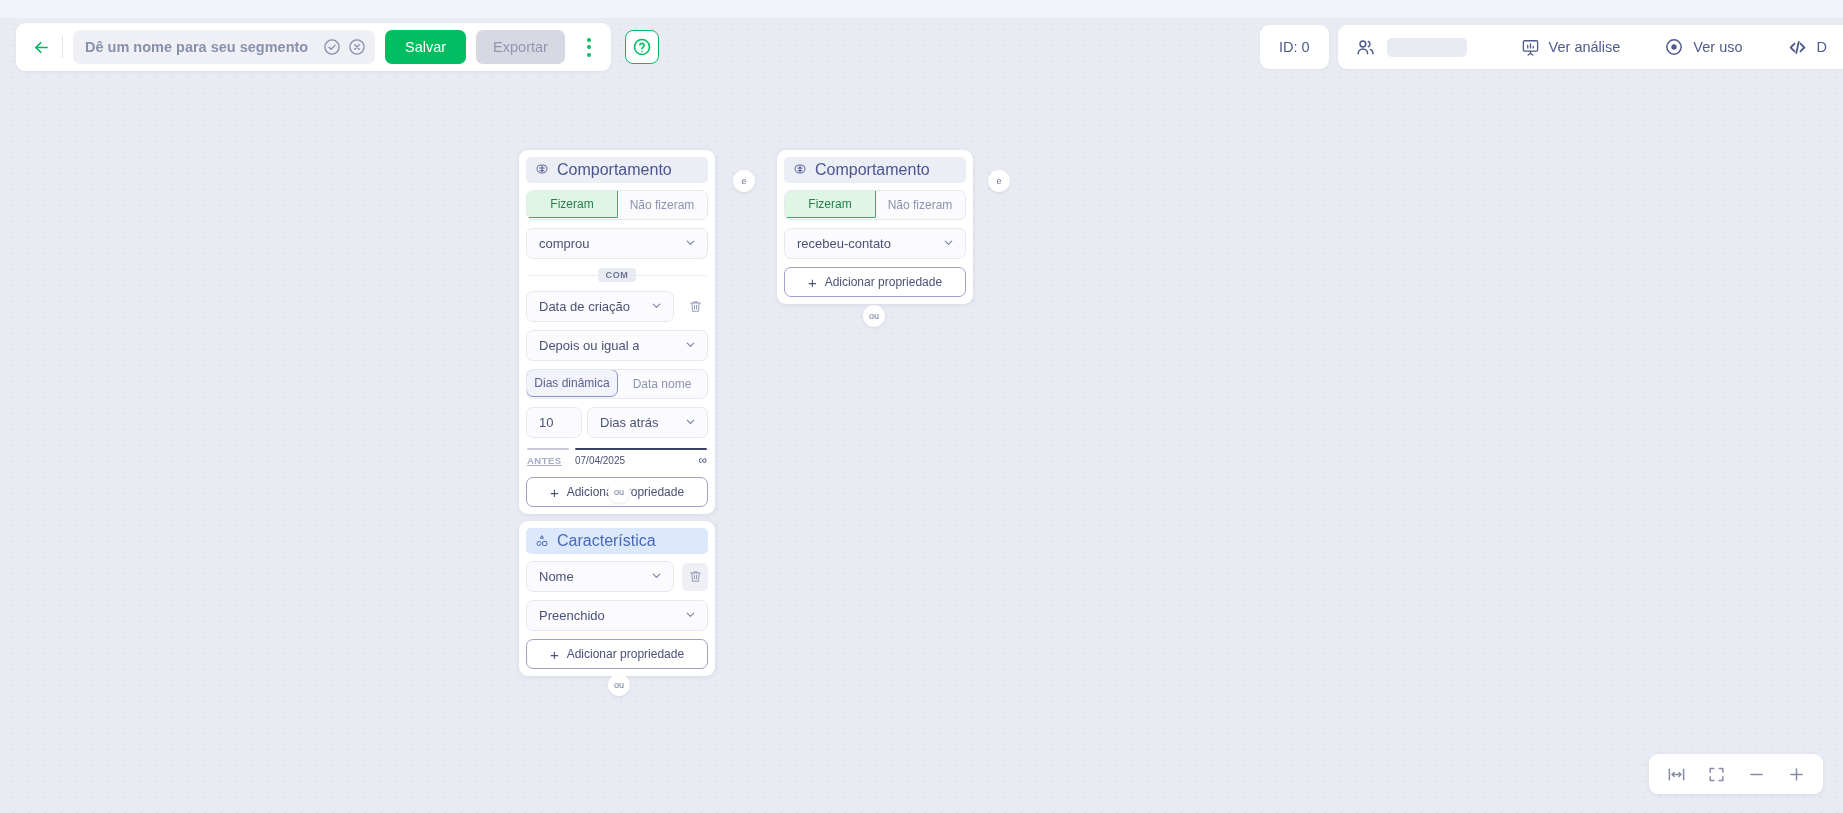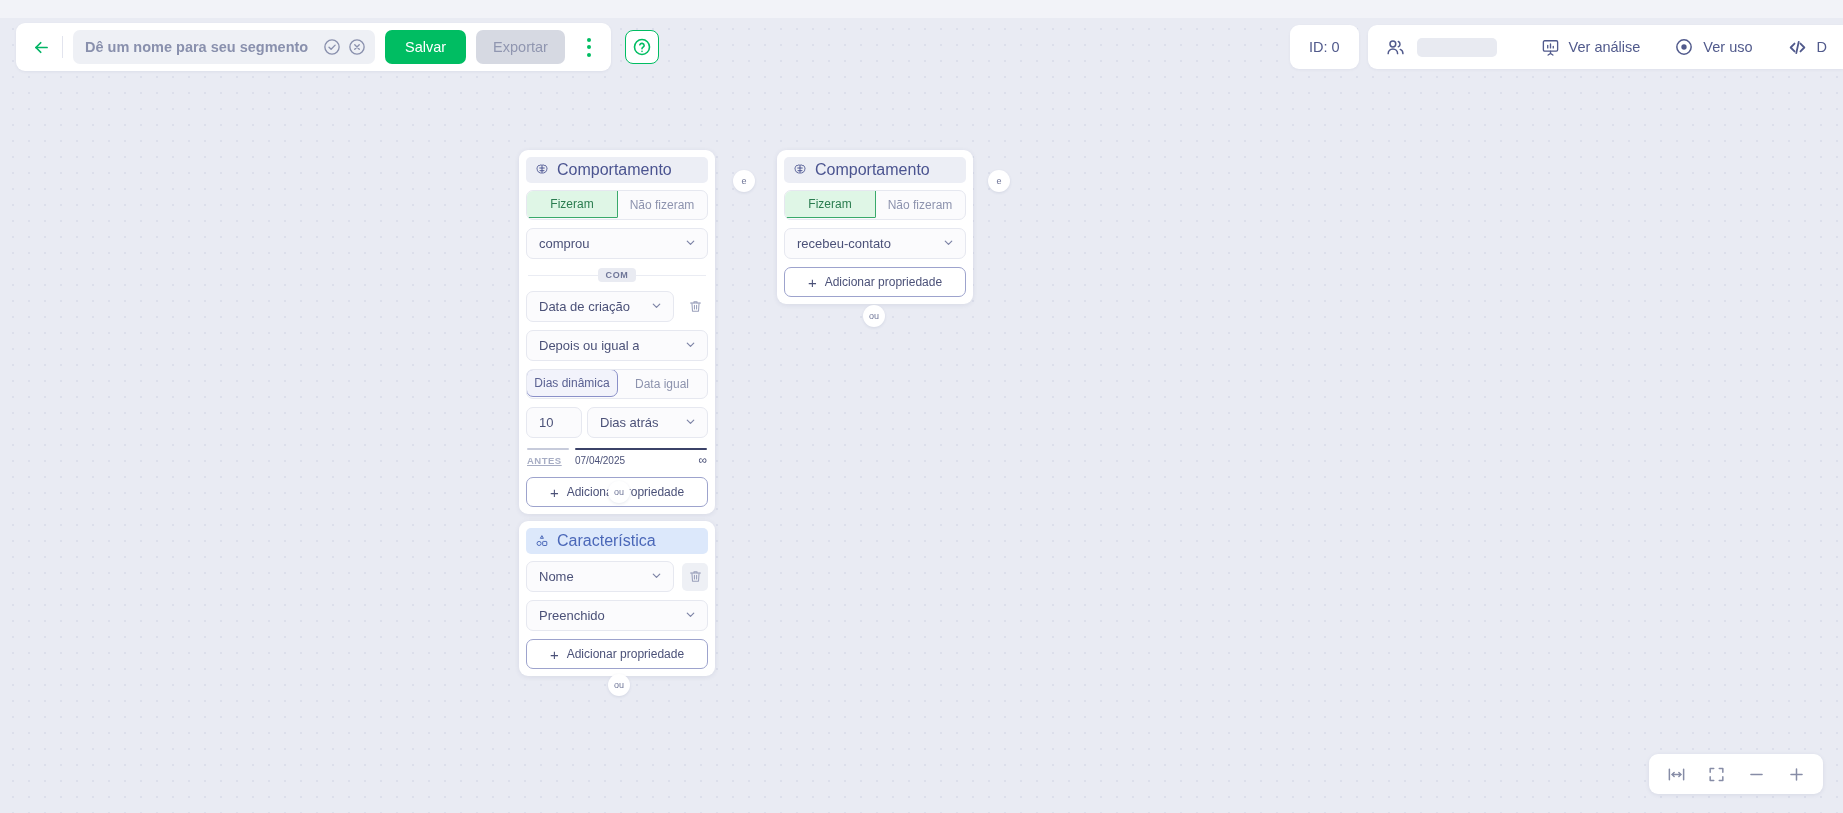--- a/index.html
+++ b/index.html
@@ -161,21 +161,21 @@
   }
 
   .right-panel {
     margin-left: 9px;
     height: 44px;
     background: #ffffff;
     border-radius: 9px 0 0 9px;
     display: flex;
     align-items: center;
     padding: 0 0 0 17px;
-    gap: 2px;
+    gap: 12px;
     pointer-events: auto;
     box-shadow: 0 1px 3px rgba(60,70,120,.06);
     overflow: hidden;
   }
 
   .users-group {
     display: flex; align-items: center; gap: 11px;
     padding-right: 26px;
   }
   .skeleton-bar {
@@ -555,21 +555,21 @@
       <span>Depois ou igual a</span>
       <span class="chev">
         <svg width="13" height="13" viewBox="0 0 24 24" fill="none" stroke="currentColor" stroke-width="2.2" stroke-linecap="round" stroke-linejoin="round">
             <path d="M6 9.5l6 6 6-6"></path>
           </svg>
       </span>
     </div>
 
     <div class="seg-toggle">
       <div class="active-purple">Dias dinâmica</div>
-      <div>Data igual</div>
+      <div>Data nome</div>
     </div>
 
     <div class="num-row">
       <div class="num-input">10</div>
       <div class="select-box">
         <span>Dias atrás</span>
         <span class="chev">
           <svg width="13" height="13" viewBox="0 0 24 24" fill="none" stroke="currentColor" stroke-width="2.2" stroke-linecap="round" stroke-linejoin="round">
               <path d="M6 9.5l6 6 6-6"></path>
             </svg>

